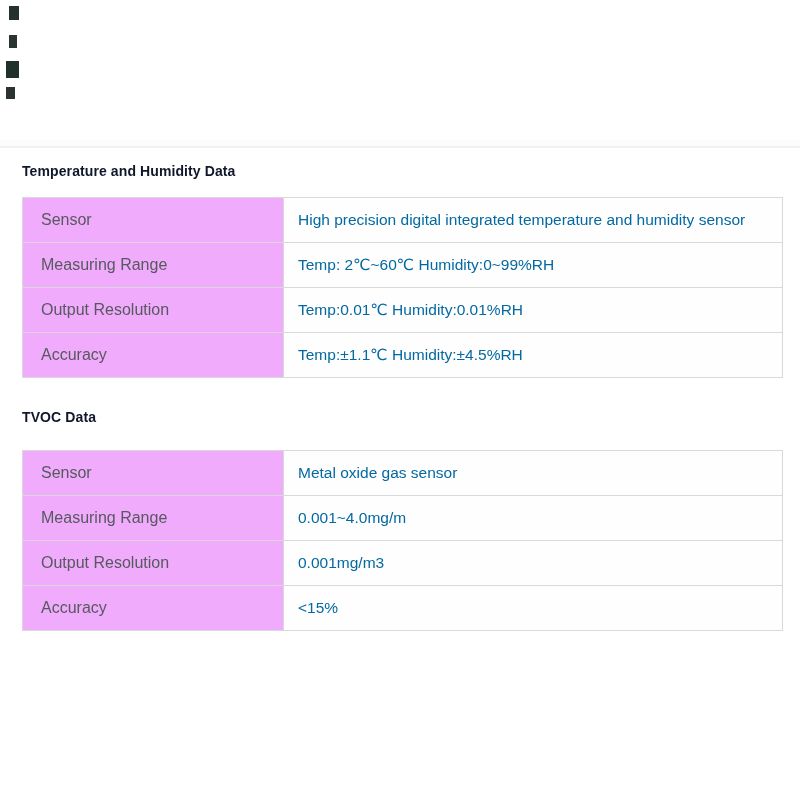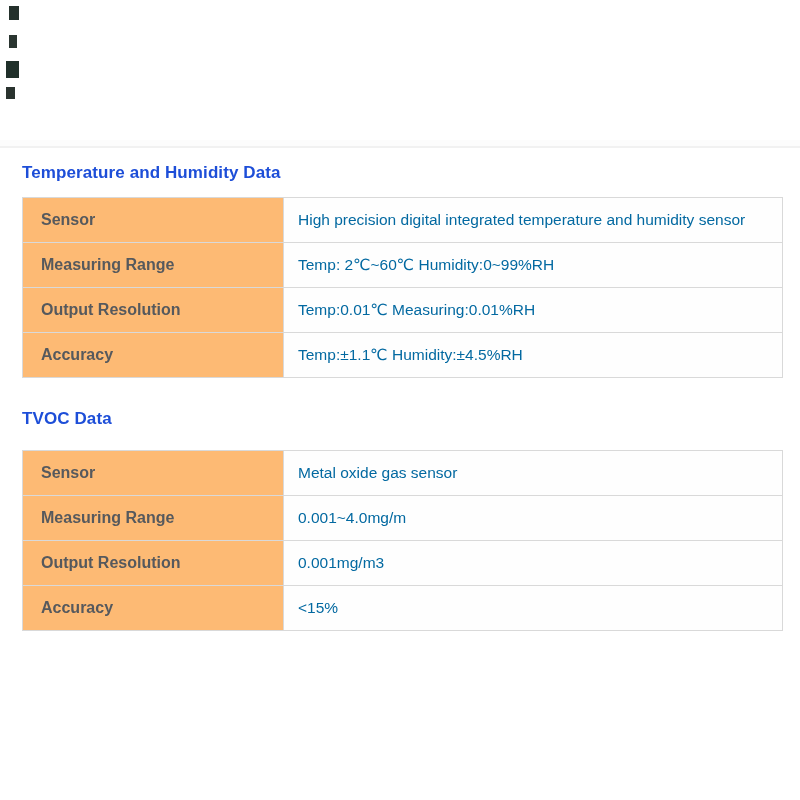--- a/index.html
+++ b/index.html
@@ -29,23 +29,23 @@
     top: 140px;
     width: 800px;
     height: 6px;
     background: #fcfcfc;
     border-bottom: 2px solid #f1f1f1;
   }
   .section-title {
     position: absolute;
     left: 22px;
     margin: 0;
-    font-size: 17px;
+    font-size: 14px;
     font-weight: 600;
-    color: #1d4ed8;
+    color: #0f172a;
     letter-spacing: 0.1px;
   }
   #title-temp-humidity { top: 163px; }
   #title-tvoc { top: 409px; text-align: right; }
   table.spec-table {
     position: absolute;
     left: 22px;
     width: 761px;
     border-collapse: collapse;
     table-layout: fixed;
@@ -53,25 +53,24 @@
   #table-temp-humidity { top: 197px; }
   #table-tvoc { top: 450px; }
   table.spec-table td {
     border: 1px solid #d9d9d9;
     height: 45px;
     vertical-align: middle;
     box-sizing: border-box;
   }
   td.spec-label {
     width: 261px;
-    background: #fdba74;
+    background: #f0abfc;
     color: #56595d;
     font-size: 16px;
     padding: 0 8px 0 18px;
-    font-weight: bold;
   }
   td.spec-value {
     background: #fefefe;
     color: #0369a1;
     font-size: 15.5px;
     padding: 0 8px 0 14px;
     border-left: 1px solid #d4d4d4;
   }
 </style>
 </head>
@@ -95,21 +94,21 @@
       <tr>
         <td class="spec-label">Sensor</td>
         <td class="spec-value">High precision digital integrated temperature and humidity sensor</td>
       </tr>
       <tr>
         <td class="spec-label">Measuring Range</td>
         <td class="spec-value">Temp: 2℃~60℃ Humidity:0~99%RH</td>
       </tr>
       <tr>
         <td class="spec-label">Output Resolution</td>
-        <td class="spec-value">Temp:0.01℃ Measuring:0.01%RH</td>
+        <td class="spec-value">Temp:0.01℃ Humidity:0.01%RH</td>
       </tr>
       <tr>
         <td class="spec-label">Accuracy</td>
         <td class="spec-value">Temp:±1.1℃ Humidity:±4.5%RH</td>
       </tr>
     </tbody>
   </table>
 
   <h2 class="section-title" id="title-tvoc">TVOC Data</h2>
 

